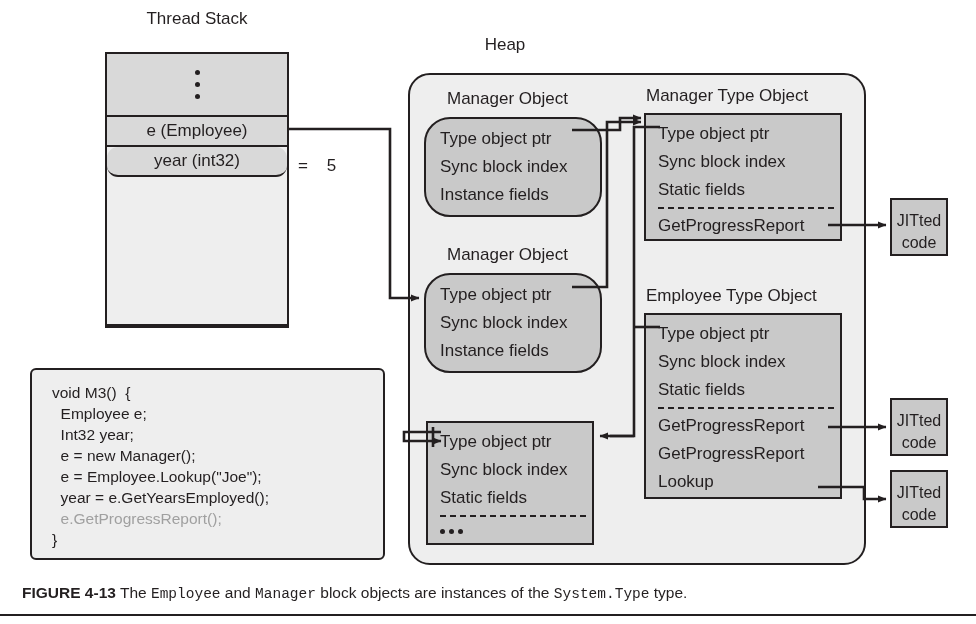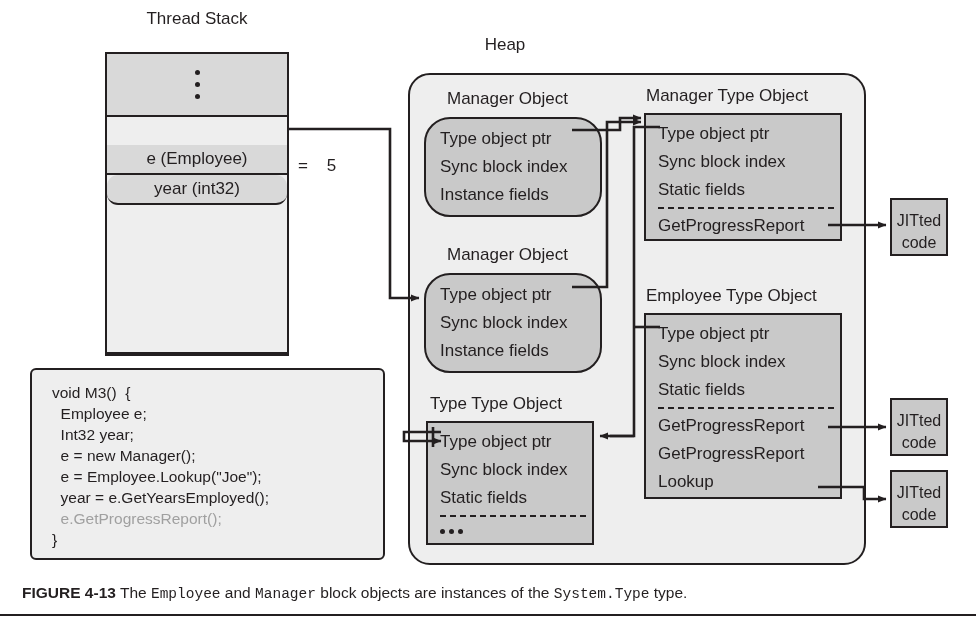--- a/index.html
+++ b/index.html
@@ -71,21 +71,21 @@
     height: 63px;
     flex-direction: column;
     gap: 7px;
   }
   .dot {
     width: 5px;
     height: 5px;
     border-radius: 50%;
     background: #231f20;
   }
-  #stack-row-e { height: 30px; margin-top: 28px; }
+  #stack-row-e { height: 30px; }
   #stack-row-year { height: 30px; border-radius: 11px; }
   #stack-empty {
     height: 149px;
     background: #eeeeee;
   }
   #stack-eq {
     left: 298px; top: 157px;
     font-size: 17px;
     letter-spacing: 7px;
   }
@@ -270,21 +270,20 @@
     <div class="row">Instance fields</div>
   </div>
 
   <div class="obj-caption" style="left:447px; top:245px;">Manager Object</div>
   <div class="inst-obj" style="left:424px; top:273px; width:178px; height:100px;">
     <div class="row">Type object ptr</div>
     <div class="row">Sync block index</div>
     <div class="row">Instance fields</div>
   </div>
 
-  <div class="obj-caption" style="left:430px; top:394px;">Type Type Object</div>
   <div class="type-obj" style="left:426px; top:421px; width:168px; height:124px;">
     <div class="row">Type object ptr</div>
     <div class="row">Sync block index</div>
     <div class="row">Static fields</div>
     <div class="divider"></div>
     <div class="ellipsis-row">
       <i></i>
       <i></i>
       <i></i>
     </div>

